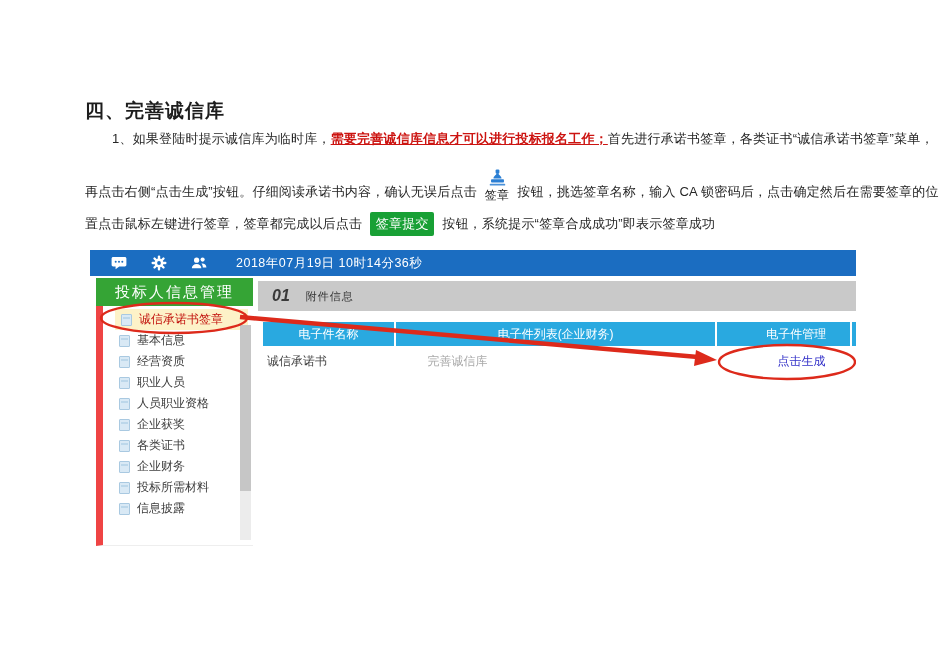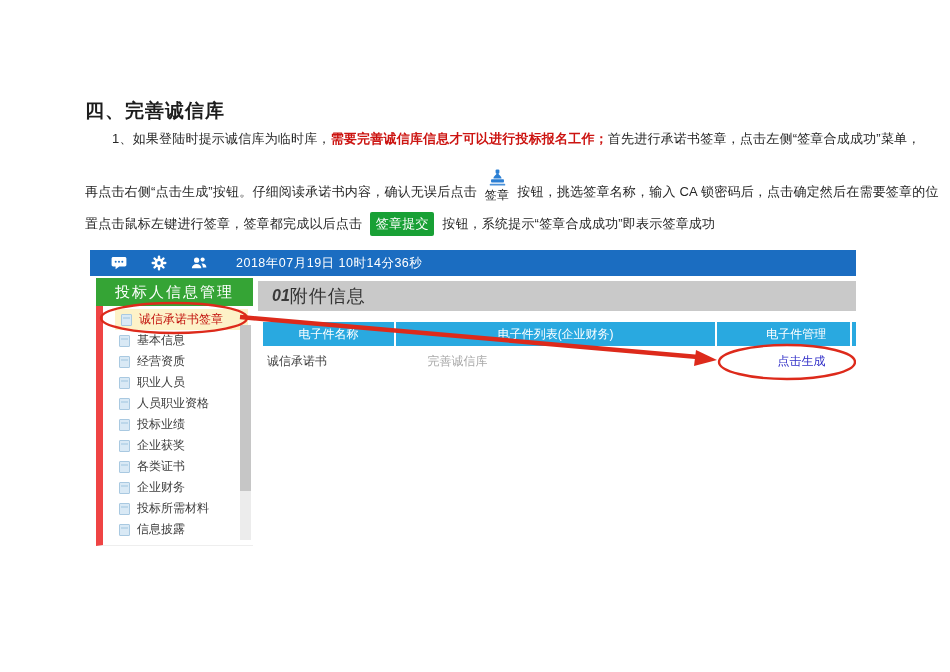--- a/index.html
+++ b/index.html
@@ -2,21 +2,21 @@
 <html><head>
 <meta charset="utf-8">
 <style>
   html,body{margin:0;padding:0;background:#fff;}
   .page{position:relative;width:950px;height:672px;background:#ffffff;overflow:hidden;
         font-family:"Liberation Sans",sans-serif;color:#222;}
 
   
   .doc-heading{position:absolute;left:85px;top:98px;font-size:19px;font-weight:bold;color:#1d1d1d;letter-spacing:1px;}
   .pline{position:absolute;left:85px;font-size:13px;color:#262626;letter-spacing:0.2px;white-space:nowrap;}
-  .pline .red{color:#cc1411;font-weight:bold;}
+  .pline .red{color:#cc1411;font-weight:bold;text-decoration:underline;}
   .l1{top:130px;text-indent:27px;}
   .l2{top:163px;height:38px;display:flex;align-items:flex-end;}
   .l3{top:211px;height:26px;display:flex;align-items:center;}
 
   .stampwrap{display:inline-flex;flex-direction:column;align-items:center;margin:0 8px;line-height:1;}
   .stampwrap .stamplabel{font-size:12px;color:#222;margin-top:1px;}
   .greenbtn{display:inline-block;margin:0 8px;width:64px;height:24px;line-height:24px;text-align:center;
             background:#18a035;color:#fff;font-size:13px;border-radius:2px;}
 
   
@@ -37,21 +37,21 @@
   .sitem.active{background:#fdf2c8;color:#c2130e;margin-left:12px;padding-left:6px;width:133px;box-sizing:border-box;}
   .scroll-up{position:absolute;right:2px;top:2px;width:13px;height:16px;display:flex;align-items:center;justify-content:center;}
   .scroll-up::before{content:"";width:0;height:0;border-left:4px solid transparent;border-right:4px solid transparent;
                      border-bottom:6px solid #8a8a8a;}
   .scroll-track{position:absolute;right:2px;top:19px;width:11px;height:215px;background:#ececec;}
   .scroll-thumb{position:absolute;left:0;top:0;width:11px;height:166px;background:#c6c6c6;}
 
   .graybar{position:absolute;left:168px;top:31px;width:598px;height:30px;background:#c9c9c9;
            display:flex;align-items:center;color:#333;}
   .graybar .secnum{font-style:italic;font-size:16px;font-weight:bold;margin-left:14px;color:#3a3a3a;}
-  .graybar .sectitle{font-size:18px;letter-spacing:1px;}
+  .graybar .sectitle{font-size:11px;margin-left:16px;letter-spacing:1px;}
 
   .thead{position:absolute;left:173px;top:72px;width:593px;height:24px;display:flex;}
   .th{background:#29a9e0;color:#fff;font-size:12px;display:flex;align-items:center;justify-content:center;height:24px;}
   .c1{width:137px;} .c2{width:333px;} .c3{width:113px;padding-left:25px;} .c4{width:4px;}
   .gap{width:2px;background:#fff;height:24px;}
   .trow{position:absolute;left:173px;top:96px;width:593px;height:30px;display:flex;background:#fff;}
   .td{font-size:12px;display:flex;align-items:center;height:30px;}
   .td.c1{color:#444;padding-left:4px;box-sizing:border-box;}
   .td.c2{color:#a9a9a9;padding-left:30px;box-sizing:border-box;}
   .td.c3{justify-content:center;}
@@ -59,21 +59,21 @@
 
   .overlay{position:absolute;left:0;top:0;width:766px;height:302px;pointer-events:none;}
 </style>
 </head>
 <body>
 
 <div class="page">
 
   <div class="doc-heading">四、完善诚信库</div>
 
-  <div class="pline l1"><span>1、如果登陆时提示诚信库为临时库，</span><span class="red">需要完善诚信库信息才可以进行投标报名工作；</span><span>首先进行承诺书签章，点击左侧“签章合成成功”菜单，</span></div>
+  <div class="pline l1"><span>1、如果登陆时提示诚信库为临时库，</span><span class="red">需要完善诚信库信息才可以进行投标报名工作；</span><span>首先进行承诺书签章，各类证书“诚信承诺书签章”菜单，</span></div>
 
   <div class="pline l2">
     <span>再点击右侧“点击生成”按钮。仔细阅读承诺书内容，确认无误后点击</span>
     <span class="stampwrap">
       <svg width="19" height="19" viewBox="0 0 20 20">
         <g fill="#2b7fd4">
           <rect x="8" y="0.5" width="4" height="4.5" rx="1.2"></rect>
           <path d="M9 4.5 h2 c0 2.2 3.2 2.6 3.2 5.4 h-8.4 c0-2.8 3.2-3.2 3.2-5.4 z"></path>
           <rect x="3.2" y="10.8" width="13.6" height="3.4" rx="0.8"></rect>
           <rect x="1.8" y="15.6" width="16.4" height="1.8" rx="0.9" opacity="0.85"></rect>
@@ -143,24 +143,20 @@
       <div class="sitem">
           <span class="sicon"></span>
           <span>职业人员</span>
         </div>
       <div class="sitem">
           <span class="sicon"></span>
           <span>人员职业资格</span>
         </div>
       <div class="sitem">
           <span class="sicon"></span>
-          <span>投标业绩</span>
-        </div>
-      <div class="sitem">
-          <span class="sicon"></span>
           <span>企业获奖</span>
         </div>
       <div class="sitem">
           <span class="sicon"></span>
           <span>各类证书</span>
         </div>
       <div class="sitem">
           <span class="sicon"></span>
           <span>企业财务</span>
         </div>

